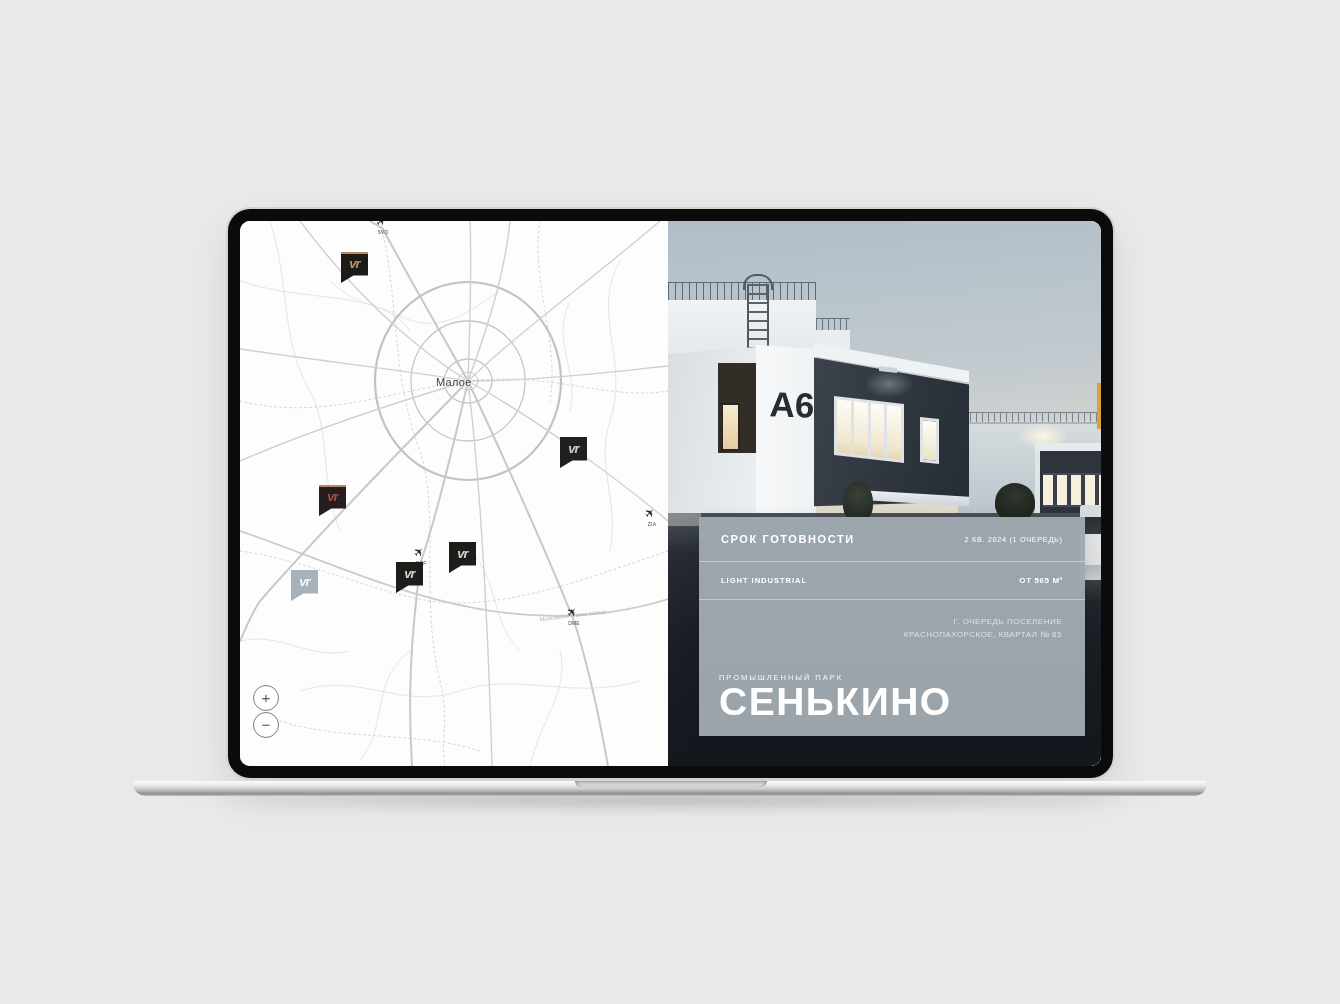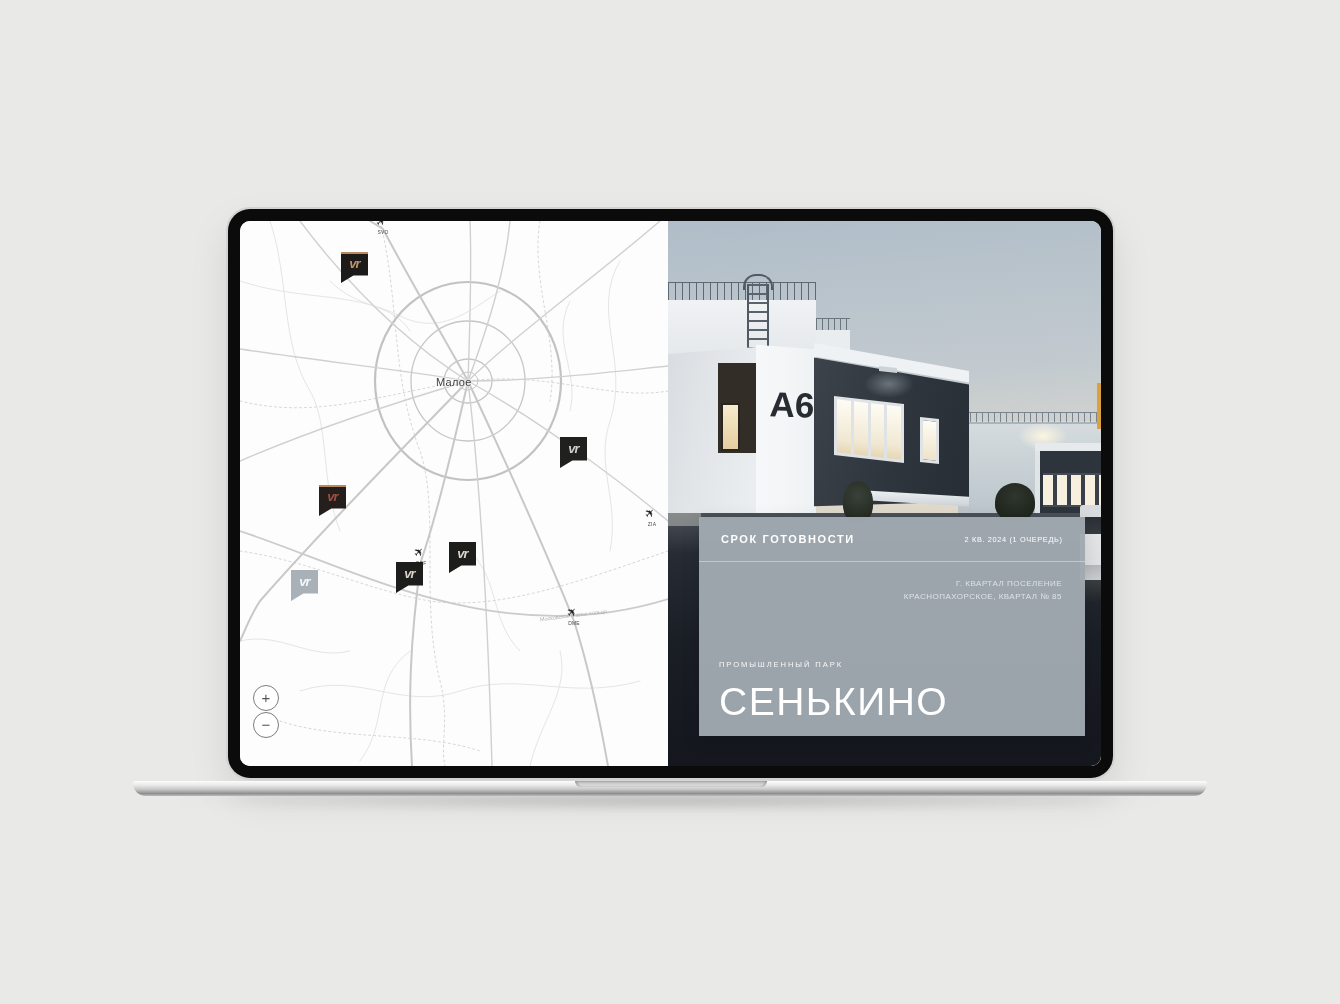--- a/index.html
+++ b/index.html
@@ -166,21 +166,21 @@
   .ip-row1-label{font-size:11px;font-weight:700;letter-spacing:1.6px;}
   .ip-row1-value{font-size:8px;letter-spacing:.7px;transform:scale(.92);transform-origin:right center;}
   .ip-row2-label{font-size:8px;font-weight:700;letter-spacing:1px;transform:scale(.95);transform-origin:left center;}
   .ip-row2-value{font-size:8px;font-weight:700;letter-spacing:.6px;}
   .ip-address{text-align:right;padding:15px 23px 0;font-size:8px;line-height:13px;
     letter-spacing:.5px;color:rgba(238,244,248,.78);}
   .ip-spacer{flex:1;}
   .ip-bottom{padding:0 20px 15px;}
   .ip-park-type{font-size:8px;letter-spacing:2px;color:rgba(255,255,255,.92);
     transform:scale(.95);transform-origin:left center;}
-  .ip-park-name{font-size:39px;font-weight:400;letter-spacing:1.5px;line-height:1;margin-top:13px;}
+  .ip-park-name{font-size:39px;font-weight:700;letter-spacing:1.5px;line-height:1;margin-top:0;}
 </style>
 </head>
 <body style="background: rgb(233, 233, 231);">
 
 <div class="laptop">
   <div class="laptop-screen">
     <div class="screen-inner">
 
       <div class="map-pane" id="map-pane">
         <svg class="map-svg" width="428" height="545" viewBox="0 0 428 545">
@@ -326,22 +326,26 @@
         <div class="ph curb"></div>
         <div class="ph tree tree1"></div>
         <div class="ph tree tree2"></div>
         <div class="ph truck"></div>
 
         <div class="ph info-panel" id="info-panel" style="background: rgba(160, 169, 175, 0.97);">
           <div class="ip-row ip-row1">
             <span class="ip-row1-label">СРОК ГОТОВНОСТИ</span>
             <span class="ip-row1-value">2 КВ. 2024 (1 ОЧЕРЕДЬ)</span>
           </div>
+          <div class="ip-row ip-row2">
+            <span class="ip-row2-label">LIGHT INDUSTRIAL</span>
+            <span class="ip-row2-value">ОТ 565 М²</span>
+          </div>
           <div class="ip-address">
-            <div>Г. КВАРТАЛ ПОСЕЛЕНИЕ</div>
+            <div>Г. ОЧЕРЕДЬ ПОСЕЛЕНИЕ</div>
             <div>КРАСНОПАХОРСКОЕ, КВАРТАЛ № 85</div>
           </div>
           <div class="ip-spacer"></div>
           <div class="ip-bottom">
             <div class="ip-park-type">ПРОМЫШЛЕННЫЙ ПАРК</div>
             <div class="ip-park-name">СЕНЬКИНО</div>
           </div>
         </div>
       </div>
 

